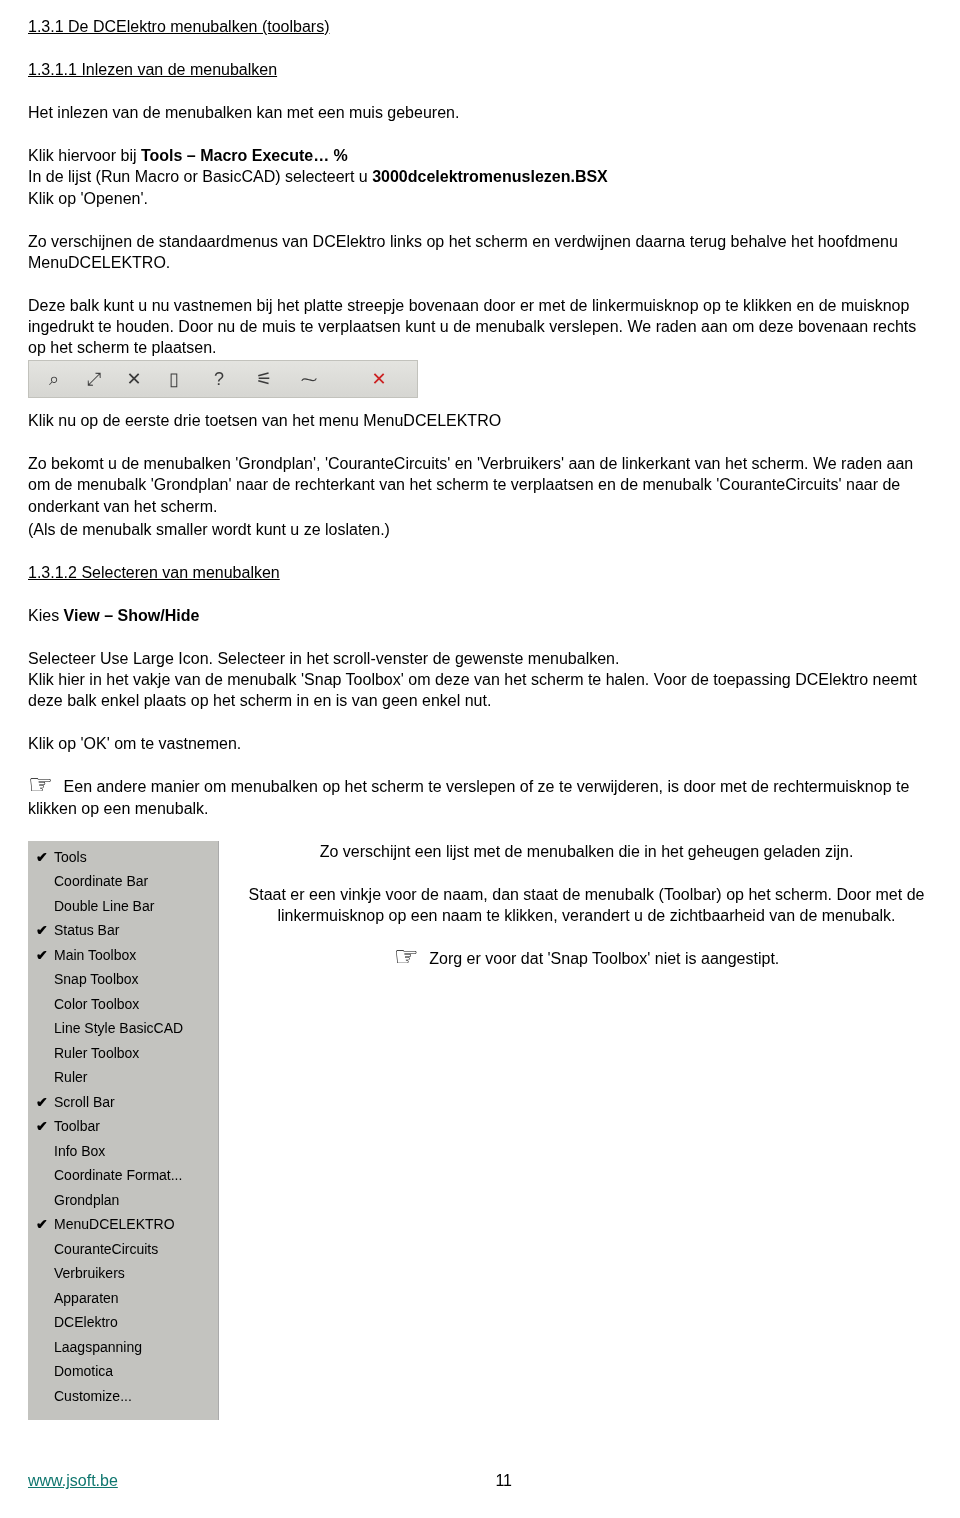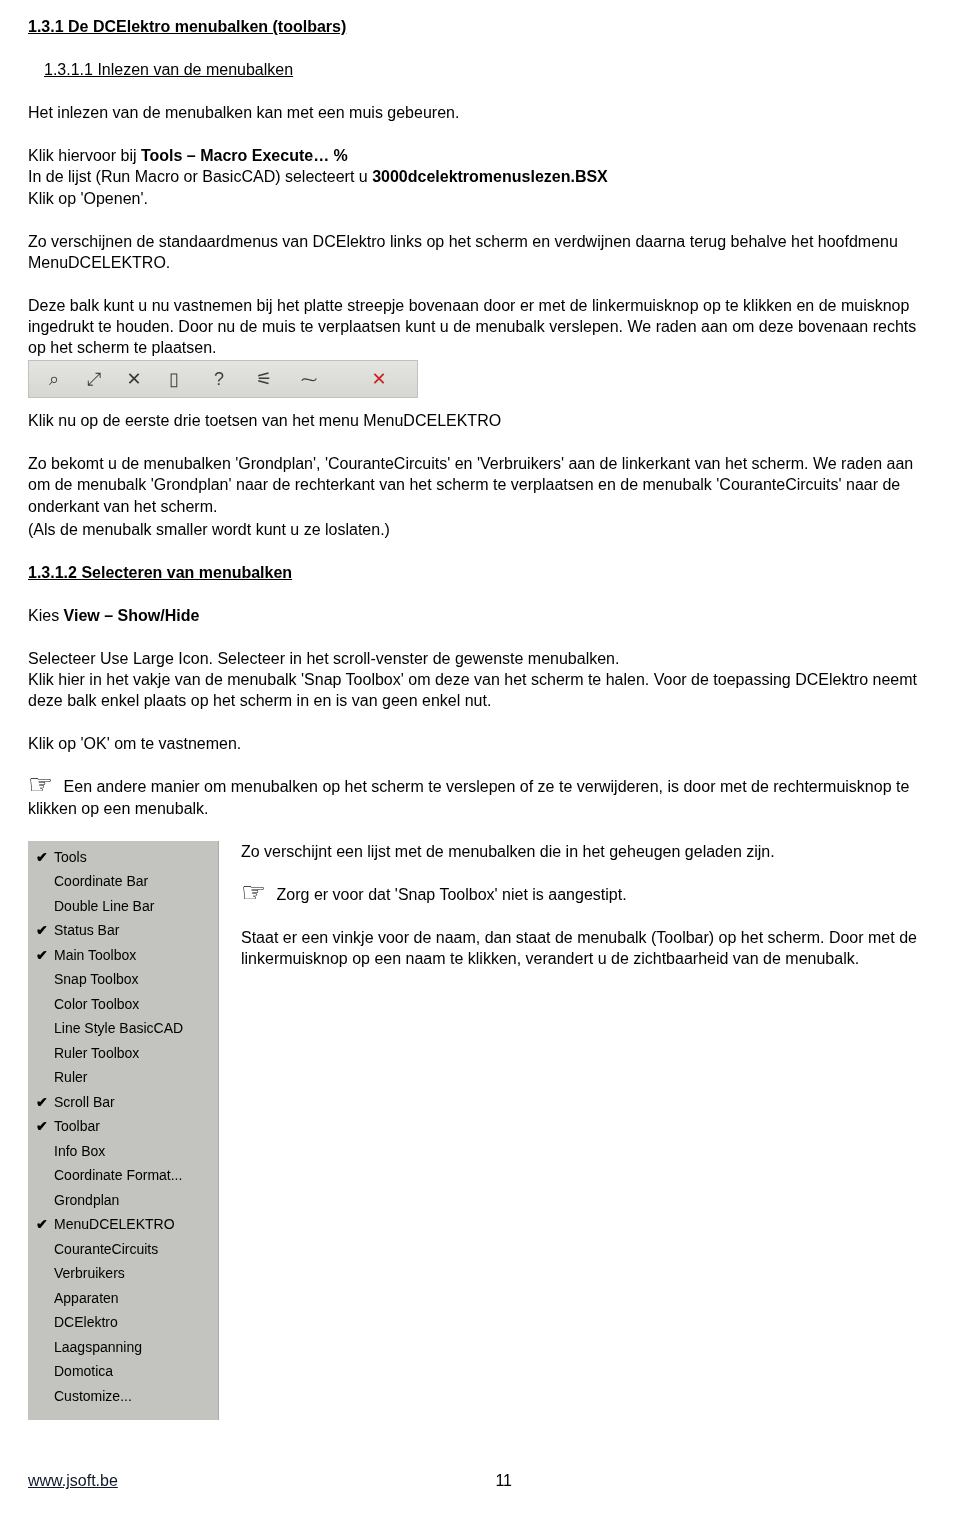--- a/index.html
+++ b/index.html
@@ -5,22 +5,22 @@
     * { box-sizing: border-box; margin: 0; padding: 0; }
     body {
       width: 960px;
       background: #fff;
       font-family: Arial, Helvetica, sans-serif;
       font-size: 16px;
       color: #000;
       padding: 16px 28px 28px 28px;
       line-height: 1.32;
     }
-    .section-heading { font-weight: bold; text-decoration: underline; margin-bottom: 22px; }
-    .sub-heading { text-decoration: underline; margin-bottom: 22px; margin-left: 16px; }
+    .section-heading { font-weight: normal; text-decoration: underline; margin-bottom: 22px; }
+    .sub-heading { text-decoration: underline; margin-bottom: 22px; }
     p { margin-bottom: 22px; }
     .tight { margin-bottom: 2px; }
     b { font-weight: bold; }
     .toolbar-img {
       display: block;
       width: 390px;
       height: 38px;
       background: linear-gradient(#e4e4e0, #d6d6d2);
       border: 1px solid #c2c2bc;
       position: relative;
@@ -48,37 +48,37 @@
     }
     .menu-list-col .mi .tick {
       width: 18px; text-align: left; font-weight: bold;
     }
     .two-col {
       display: flex;
       gap: 22px;
       align-items: flex-start;
       margin-bottom: 50px;
     }
-    .right-text p { margin-bottom: 22px; }
+    .right-text p { margin-bottom: 22px; text-align: center; }
     .hand {
       font-size: 28px;
       line-height: 0.5;
       display: inline-block;
       vertical-align: middle;
       transform: translateY(-3px);
       margin-right: 6px;
     }
     .footer {
       display: flex;
       justify-content: space-between;
       width: 100%;
       margin-top: 30px;
       font-size: 16px;
     }
-    .footer a { color: #0f172a; text-decoration: underline; text-align: center; }
+    .footer a { color: #0f766e; text-decoration: underline; text-align: center; }
   </style>
 </head>
 <body>
 
 <p class="section-heading">1.3.1  De DCElektro menubalken (toolbars)</p>
 
 <p class="sub-heading">1.3.1.1  Inlezen van de menubalken</p>
 
 <p>Het inlezen van de menubalken kan met een muis gebeuren.</p>
 
@@ -213,23 +213,23 @@
         <span class="tick"></span>
         <span>Domotica</span>
       </div>
       <div class="mi">
         <span class="tick"></span>
         <span>Customize...</span>
       </div>
     </div>
   <div class="right-text">
     <p>Zo verschijnt een lijst met de menubalken die in het geheugen geladen zijn.</p>
+    <p>Staat er een vinkje voor de naam, dan staat de menubalk (Toolbar) op het scherm. Door met de linkermuisknop op een naam te klikken, verandert u de zichtbaarheid van de menubalk.</p>
     <p>
       <span class="hand">☞</span><span> Zorg er voor dat 'Snap Toolbox' niet is aangestipt.</span>
     </p>
-    <p>Staat er een vinkje voor de naam, dan staat de menubalk (Toolbar) op het scherm. Door met de linkermuisknop op een naam te klikken, verandert u de zichtbaarheid van de menubalk.</p>
   </div>
 </div>
 
 <div class="footer">
   <a href="#">www.jsoft.be</a>
   <span style="margin-right:420px">11</span>
 </div>
 
 </body></html>

